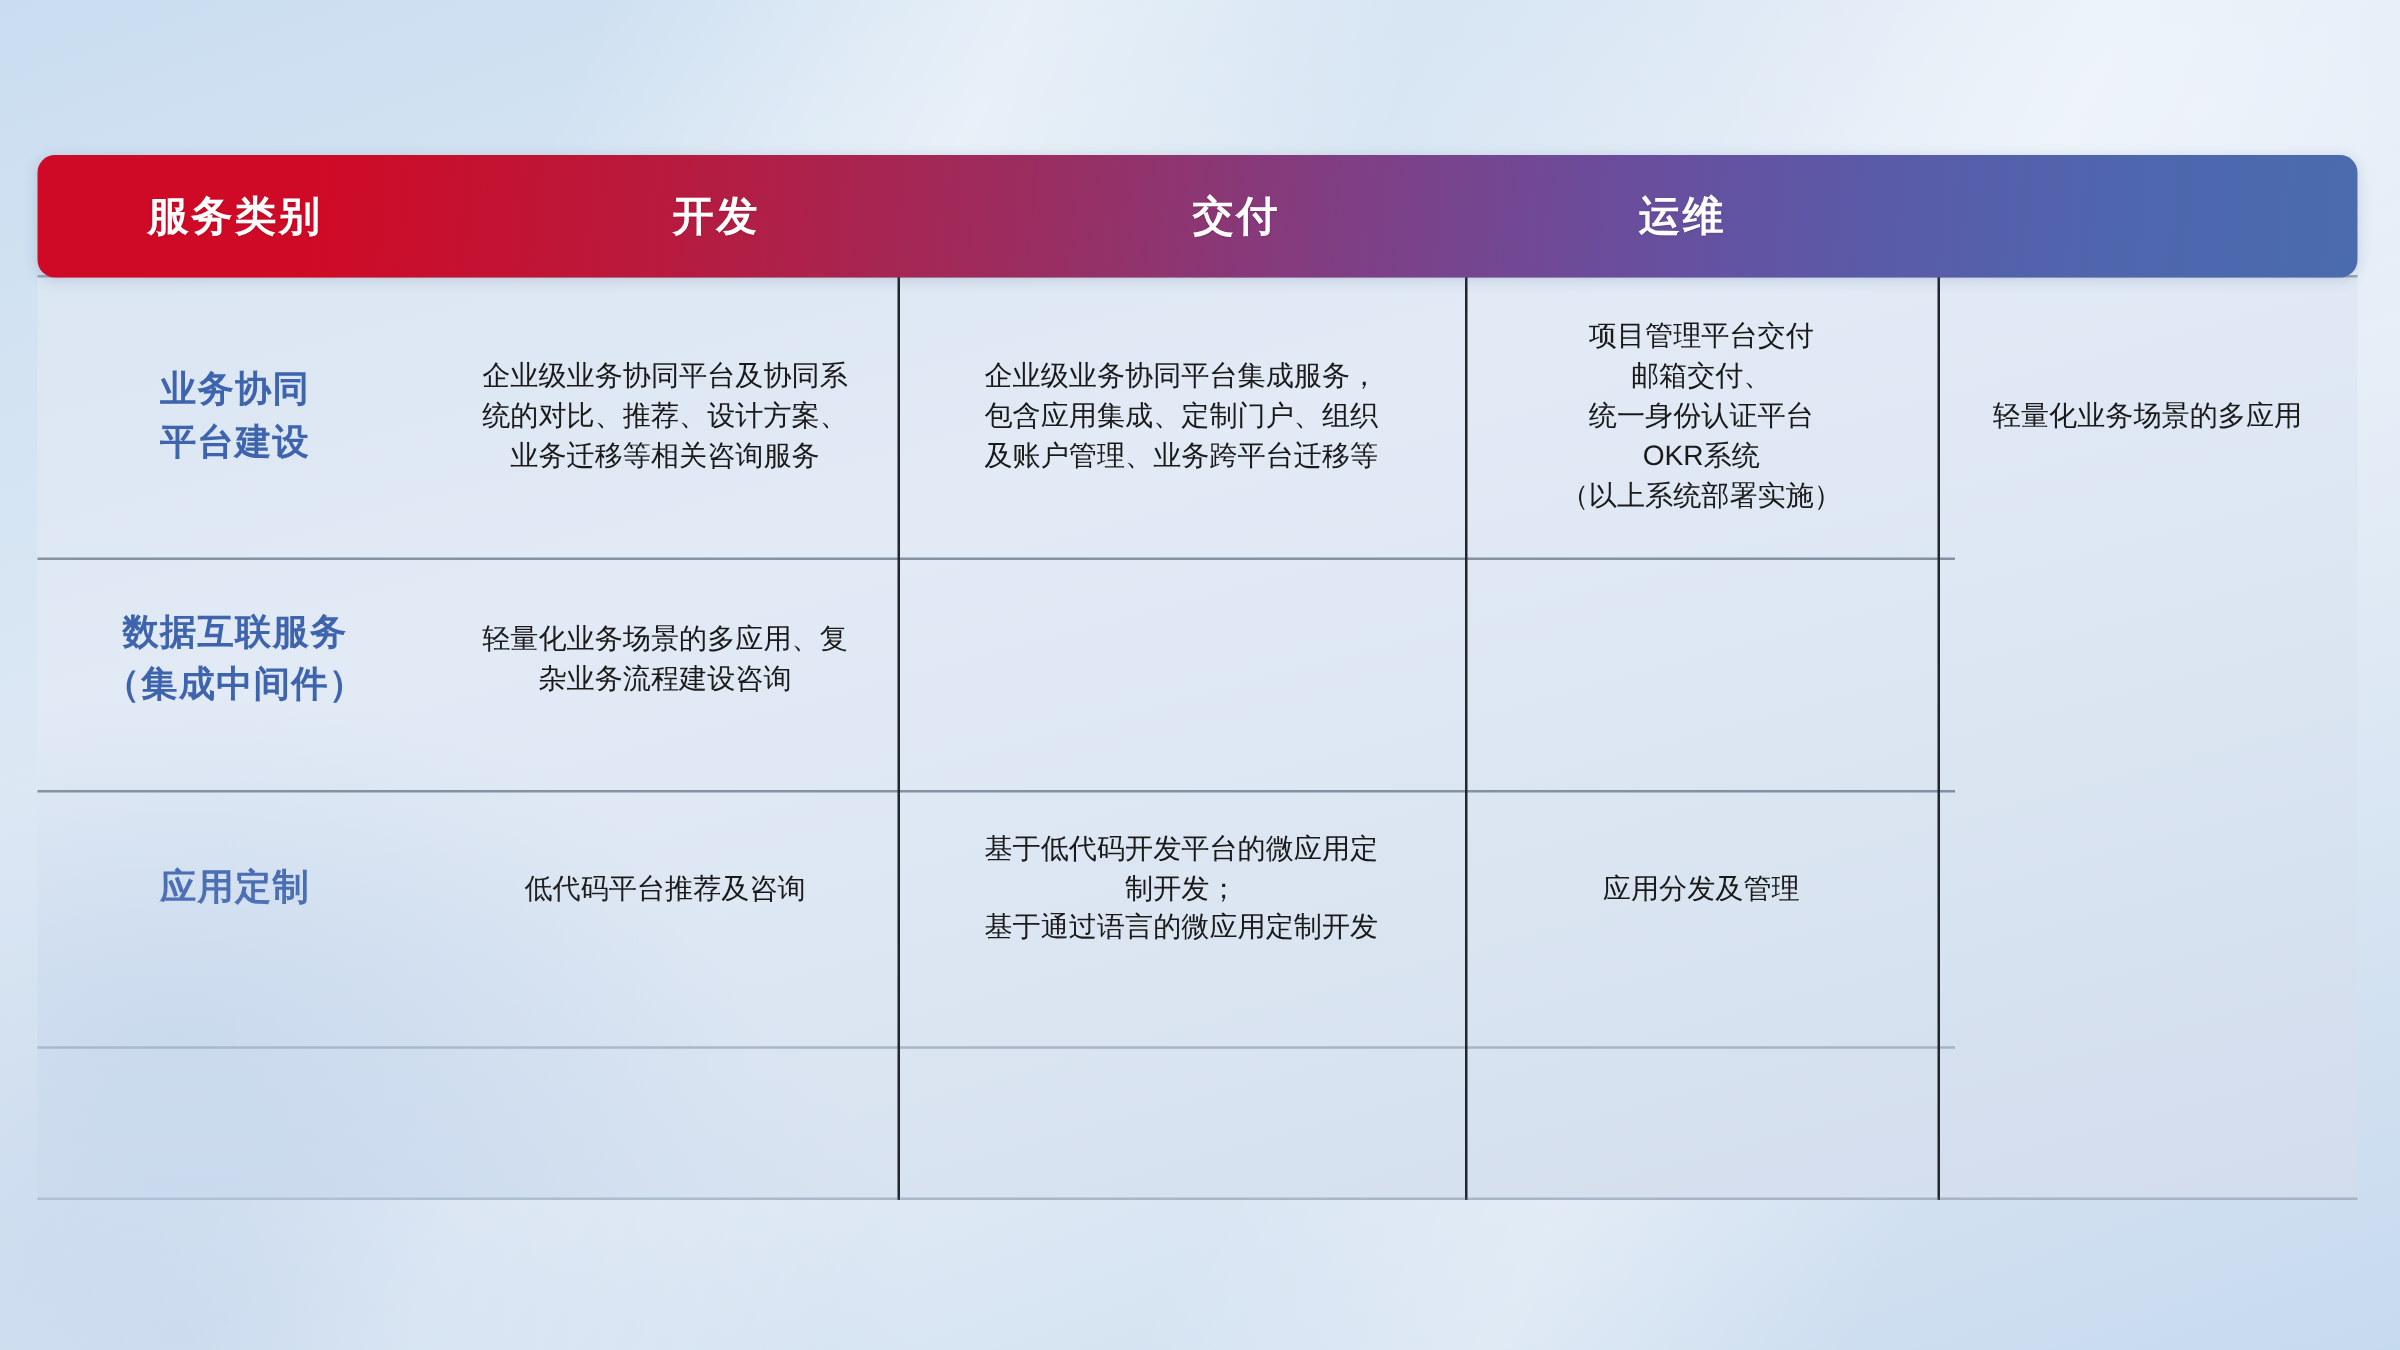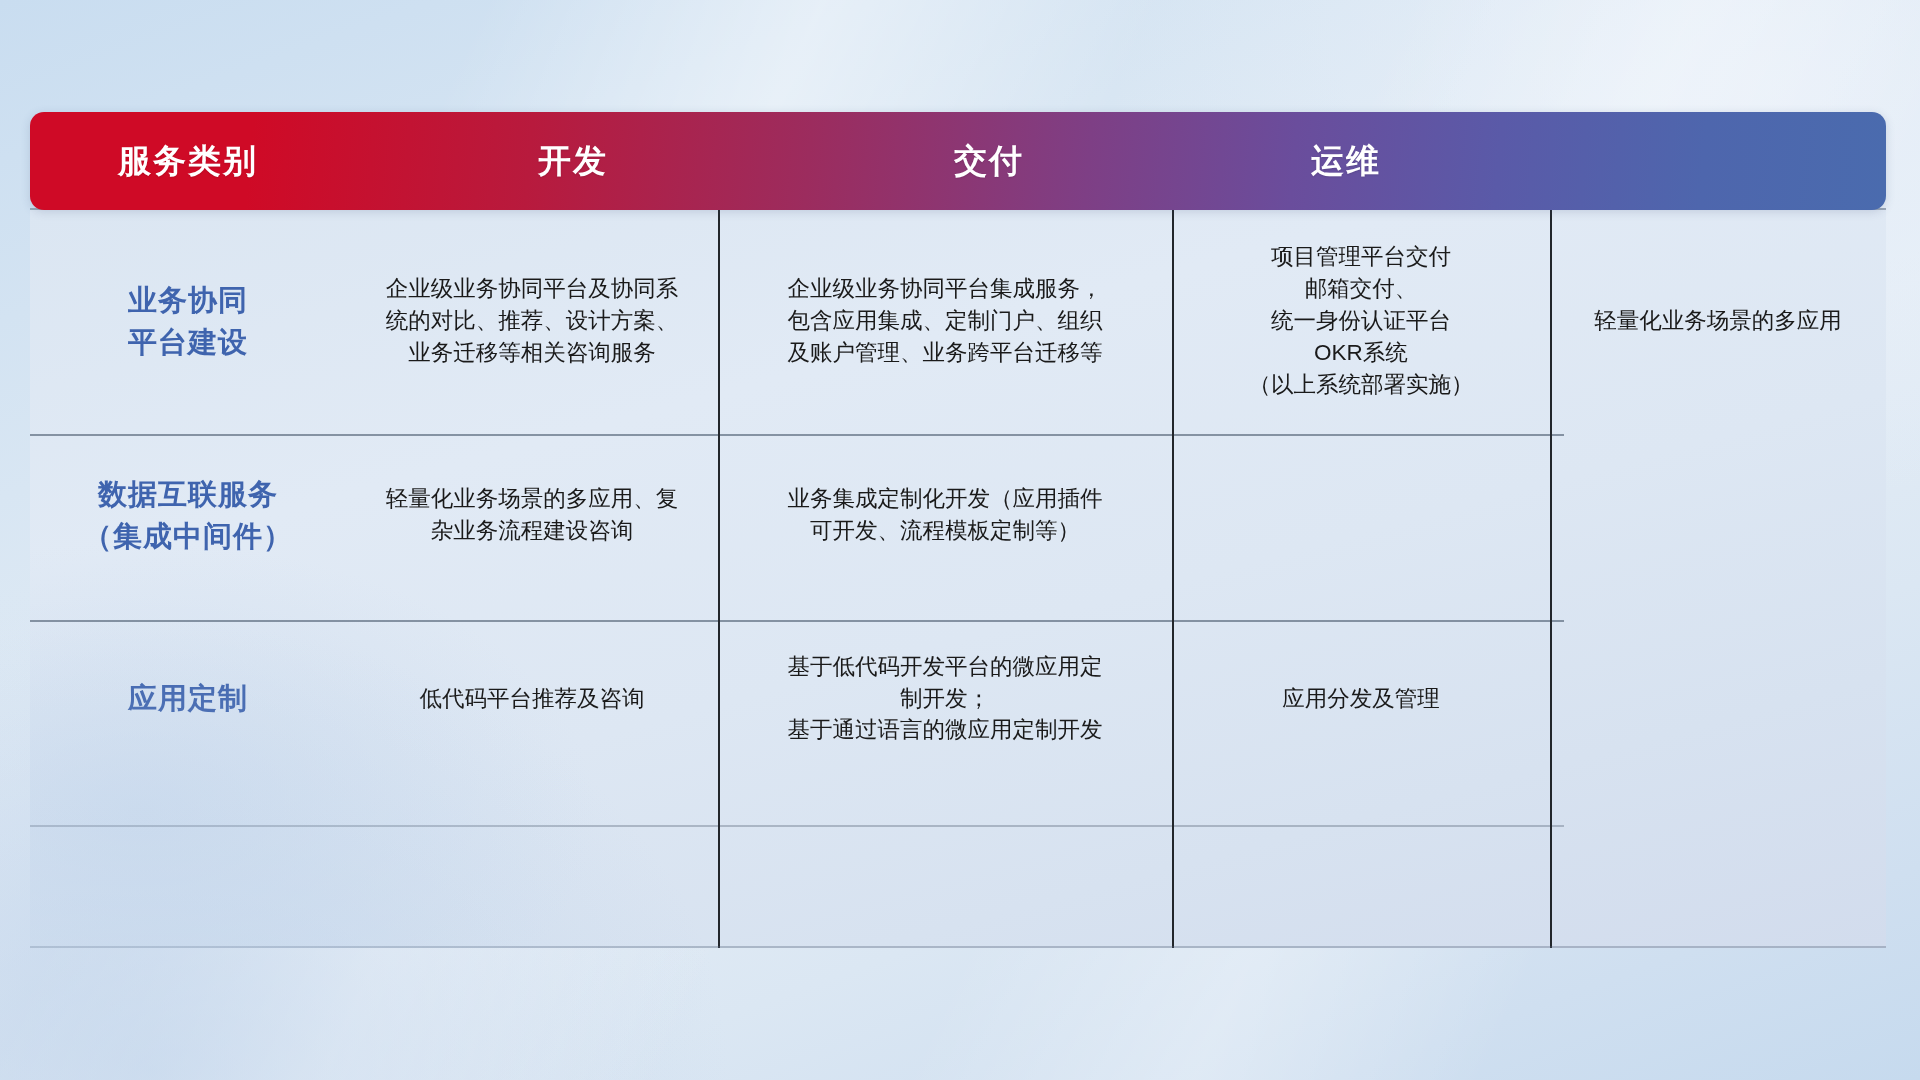--- a/index.html
+++ b/index.html
@@ -38,21 +38,21 @@
     left: -120px; bottom: -200px;
     width: 900px; height: 700px;
     background: radial-gradient(ellipse at 30% 70%, rgba(186,208,233,0.55) 0%, rgba(186,208,233,0) 65%);
     pointer-events: none;
   }
 
   
   .table-card {
     position: absolute;
     left: 30px;
-    top: 112px;
+    top: 124px;
     width: 1856px;
     height: 840px;
   }
 
   
   .head-row {
     position: relative;
     display: flex;
     height: 98px;
     border-radius: 14px;
@@ -203,22 +203,20 @@
 OKR系统
 （以上系统部署实施）</div>
         <div class="cell c4">轻量化业务场景的多应用</div>
       </div>
 
       <div class="row r2">
         <div class="cell cat c0">数据互联服务
 （集成中间件）</div>
         <div class="cell c1">轻量化业务场景的多应用、复
 杂业务流程建设咨询</div>
-        <div class="cell c2">业务集成定制化开发（应用插件
-可开发、流程模板定制等）</div>
         <div class="cell c3"></div>
         <div class="cell c4"></div>
       </div>
 
       <div class="row r3">
         <div class="cell cat c0">应用定制</div>
         <div class="cell c1">低代码平台推荐及咨询</div>
         <div class="cell c2">基于低代码开发平台的微应用定
 制开发；
 基于通过语言的微应用定制开发</div>

